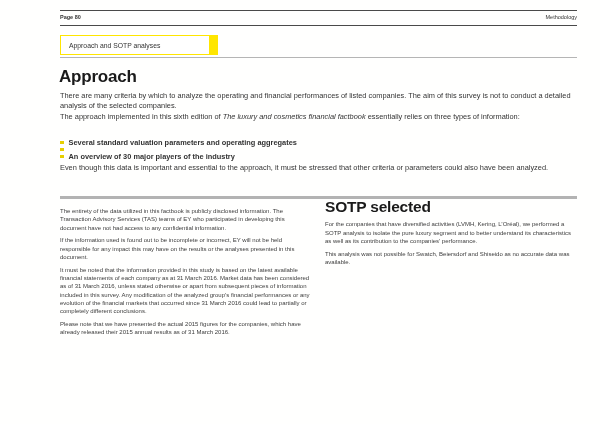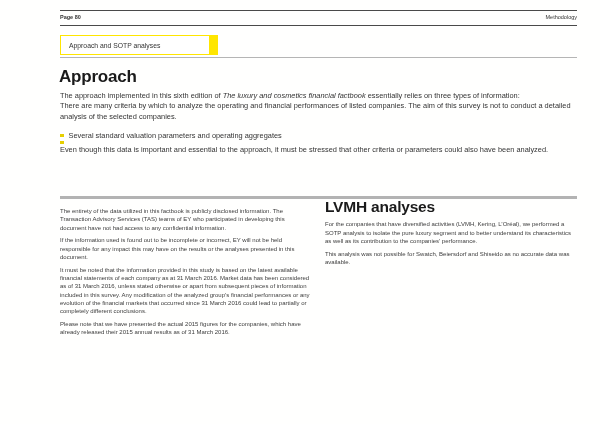--- a/index.html
+++ b/index.html
@@ -76,21 +76,21 @@
   }
   .approach-body {
     position: absolute;
     left: 48px; top: 91px;
     width: 519px;
     font-size: 7.4px;
     line-height: 10.4px;
     color: #333;
   }
   .approach-body p { margin: 0; }
-  .bullet-list { margin: 9px 0 0 0; }
+  .bullet-list { margin: 16px 0 0 0; font-weight: bold; }
   .bullet-row { display: flex; align-items: baseline; }
   .bullet-marker {
     width: 3.5px; height: 3.5px;
     background: #e6cf00;
     flex: 0 0 auto;
     margin-right: 5px;
     position: relative;
     top: -1px;
     align-self: center;
   }
@@ -154,44 +154,48 @@
   <div class="tab-box">
     <span class="tab-label">Approach and SOTP analyses</span>
     <span class="tab-square"></span>
   </div>
 
   <div class="rule-light"></div>
 
   <h1 class="approach-title">Approach</h1>
 
   <div class="approach-body">
+    <p>There are many criteria by which to analyze the operating and financial performances of listed companies. The aim of this survey is not to conduct a detailed analysis of the selected companies.</p>
     <p><span>The approach implemented in this sixth edition of </span><span class="em">The luxury and cosmetics financial factbook</span><span> essentially relies on three types of information:</span></p>
-    <p>There are many criteria by which to analyze the operating and financial performances of listed companies. The aim of this survey is not to conduct a detailed analysis of the selected companies.</p>
     <div class="bullet-list">
       <div class="bullet-row">
         <span class="bullet-marker"></span>
         <span>Several standard valuation parameters and operating aggregates</span>
       </div>
       <div class="bullet-row">
         <span class="bullet-marker"></span>
       </div>
+      <div class="bullet-row">
+        <span class="bullet-marker"></span>
+        <span>An overview of 30 major players of the industry</span>
+      </div>
     </div>
     <p>Even though this data is important and essential to the approach, it must be stressed that other criteria or parameters could also have been analyzed.</p>
   </div>
 
   <div class="divider-bar"></div>
 
   <div class="col-left">
     <p>The entirety of the data utilized in this factbook is publicly disclosed information. The Transaction Advisory Services (TAS) teams of EY who participated in developing this document have not had access to any confidential information.</p>
     <p>If the information used is found out to be incomplete or incorrect, EY will not be held responsible for any impact this may have on the results or the analyses presented in this document.</p>
     <p>It must be noted that the information provided in this study is based on the latest available financial statements of each company as at 31 March 2016. Market data has been considered as of 31 March 2016, unless stated otherwise or apart from subsequent pieces of information included in this survey. Any modification of the analyzed group’s financial performances or any evolution of the financial markets that occurred since 31 March 2016 could lead to partially or completely different conclusions.</p>
     <p>Please note that we have presented the actual 2015 figures for the companies, which have already released their 2015 annual results as of 31 March 2016.</p>
   </div>
 
   <div class="col-right">
-    <h2 class="sotp-title">LVMH analyses</h2>
+    <h2 class="sotp-title">SOTP selected</h2>
     <p>For the companies that have diversified activities (LVMH, Kering, L’Oréal), we performed a SOTP analysis to isolate the pure luxury segment and to better understand its characteristics as well as its contribution to the companies’ performance.</p>
     <p>This analysis was not possible for Swatch, Beiersdorf and Shiseido as no accurate data was available.</p>
   </div>
 
   <div class="footer-text">The luxury and cosmetics financial factbook 2016</div>
 
 </div>
 
 </body></html>

